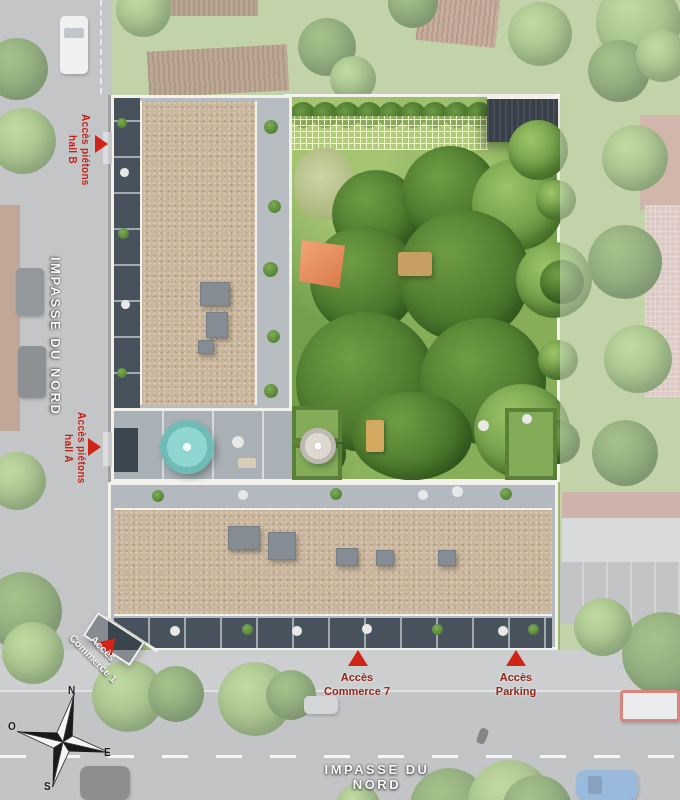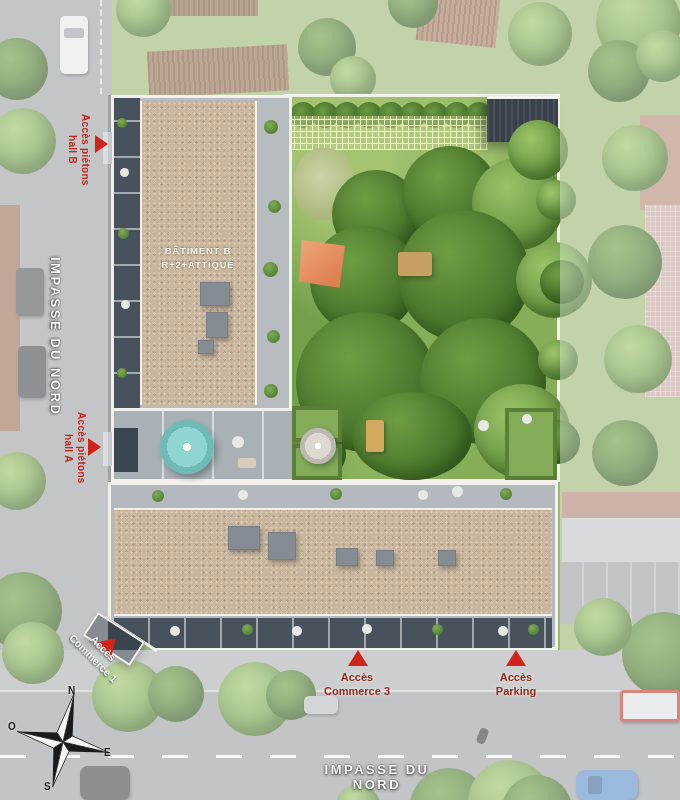--- a/index.html
+++ b/index.html
@@ -225,24 +225,20 @@
   <div class="abs" style="left:98px;top:612px;width:56px;height:28px;background:#3a444c;border:2px solid #eceae4;box-sizing:border-box;transform:rotate(33deg);transform-origin:left top;box-shadow:3px 4px 6px rgba(30,30,30,.4);"></div>
 
   <div class="abs fade" style="left:0;top:0;width:680px;height:95px;z-index:40;"></div>
   <div class="abs fade" style="left:0;top:95px;width:108px;height:555px;z-index:40;"></div>
   <div class="abs fade" style="left:560px;top:95px;width:120px;height:555px;z-index:40;"></div>
   <div class="abs fade" style="left:0;top:650px;width:680px;height:150px;z-index:40;"></div>
 
   <div class="abs street-label vtext z-ann" style="left:48px;top:252px;height:170px;text-align:center;">IMPASSE DU NORD</div>
   <div class="abs street-label z-ann" style="left:302px;top:762px;width:150px;text-align:center;">IMPASSE DU NORD</div>
 
-  <div class="abs bldg-label z-ann" style="left:139px;top:244px;width:118px;">
-    <div>BÂTIMENT B</div>
-    <div>R+2+ATTIQUE</div>
-  </div>
 
   <div class="abs acc-red vtext z-ann" style="left:66px;top:96px;height:108px;">
     <div>Accès piétons</div>
     <div>hall B</div>
   </div>
   <div class="abs tri-right z-ann" style="left:95px;top:135px;"></div>
 
   <div class="abs acc-red vtext z-ann" style="left:62px;top:396px;height:104px;">
     <div>Accès piétons</div>
     <div>hall A</div>
@@ -251,21 +247,21 @@
 
   <div class="abs tri-up z-ann" style="left:100px;top:636px;transform:rotate(45deg);"></div>
   <div class="abs acc-white z-ann" style="left:52px;top:640px;width:92px;transform:rotate(45deg);">
     <div>Accès</div>
     <div>Commerce 1</div>
   </div>
 
   <div class="abs tri-up z-ann" style="left:348px;top:650px;"></div>
   <div class="abs acc-dark z-ann" style="left:307px;top:670px;width:100px;">
     <div>Accès</div>
-    <div>Commerce 3</div>
+    <div>Commerce 7</div>
   </div>
 
   <div class="abs tri-up z-ann" style="left:506px;top:650px;"></div>
   <div class="abs acc-dark z-ann" style="left:476px;top:670px;width:80px;">
     <div>Accès</div>
     <div>Parking</div>
   </div>
 
   <div class="abs z-ann" style="left:8px;top:685px;width:110px;height:115px;">
     <svg width="110" height="115" viewBox="0 0 110 115" style="position:absolute;left:0;top:0;">

